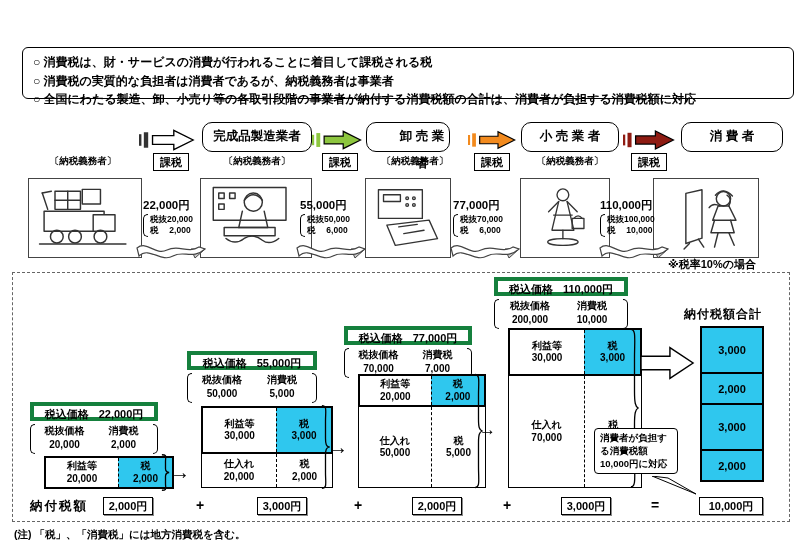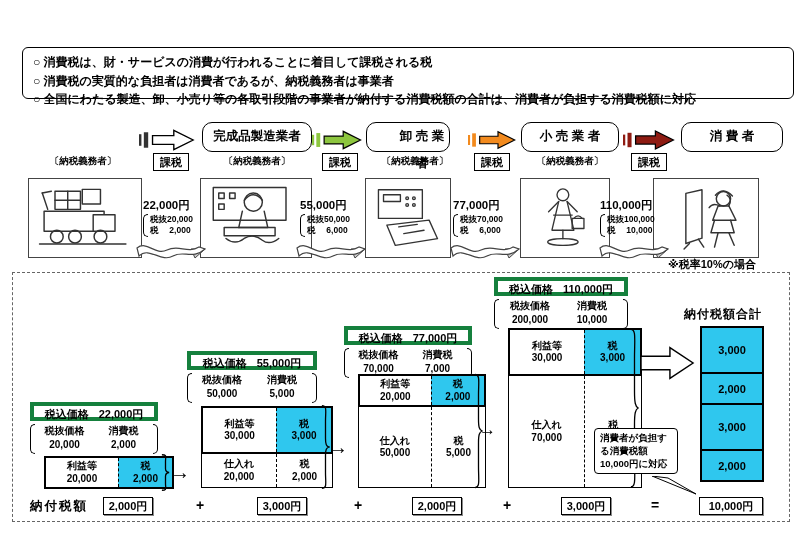--- a/index.html
+++ b/index.html
@@ -438,14 +438,15 @@
   <div class="payval" style="left:103px;">2,000円</div>
   <div class="op" style="left:196px;">+</div>
   <div class="payval" style="left:257px;">3,000円</div>
   <div class="op" style="left:354px;">+</div>
   <div class="payval" style="left:412px;">2,000円</div>
   <div class="op" style="left:503px;">+</div>
   <div class="payval" style="left:561px;">3,000円</div>
   <div class="op" style="left:651px;">=</div>
   <div class="payval grand" style="left:699px;">10,000円</div>
 
+  <div class="footnote">(注) 「税」、「消費税」には地方消費税を含む。</div>
 
 </div>
 
 </body></html>

